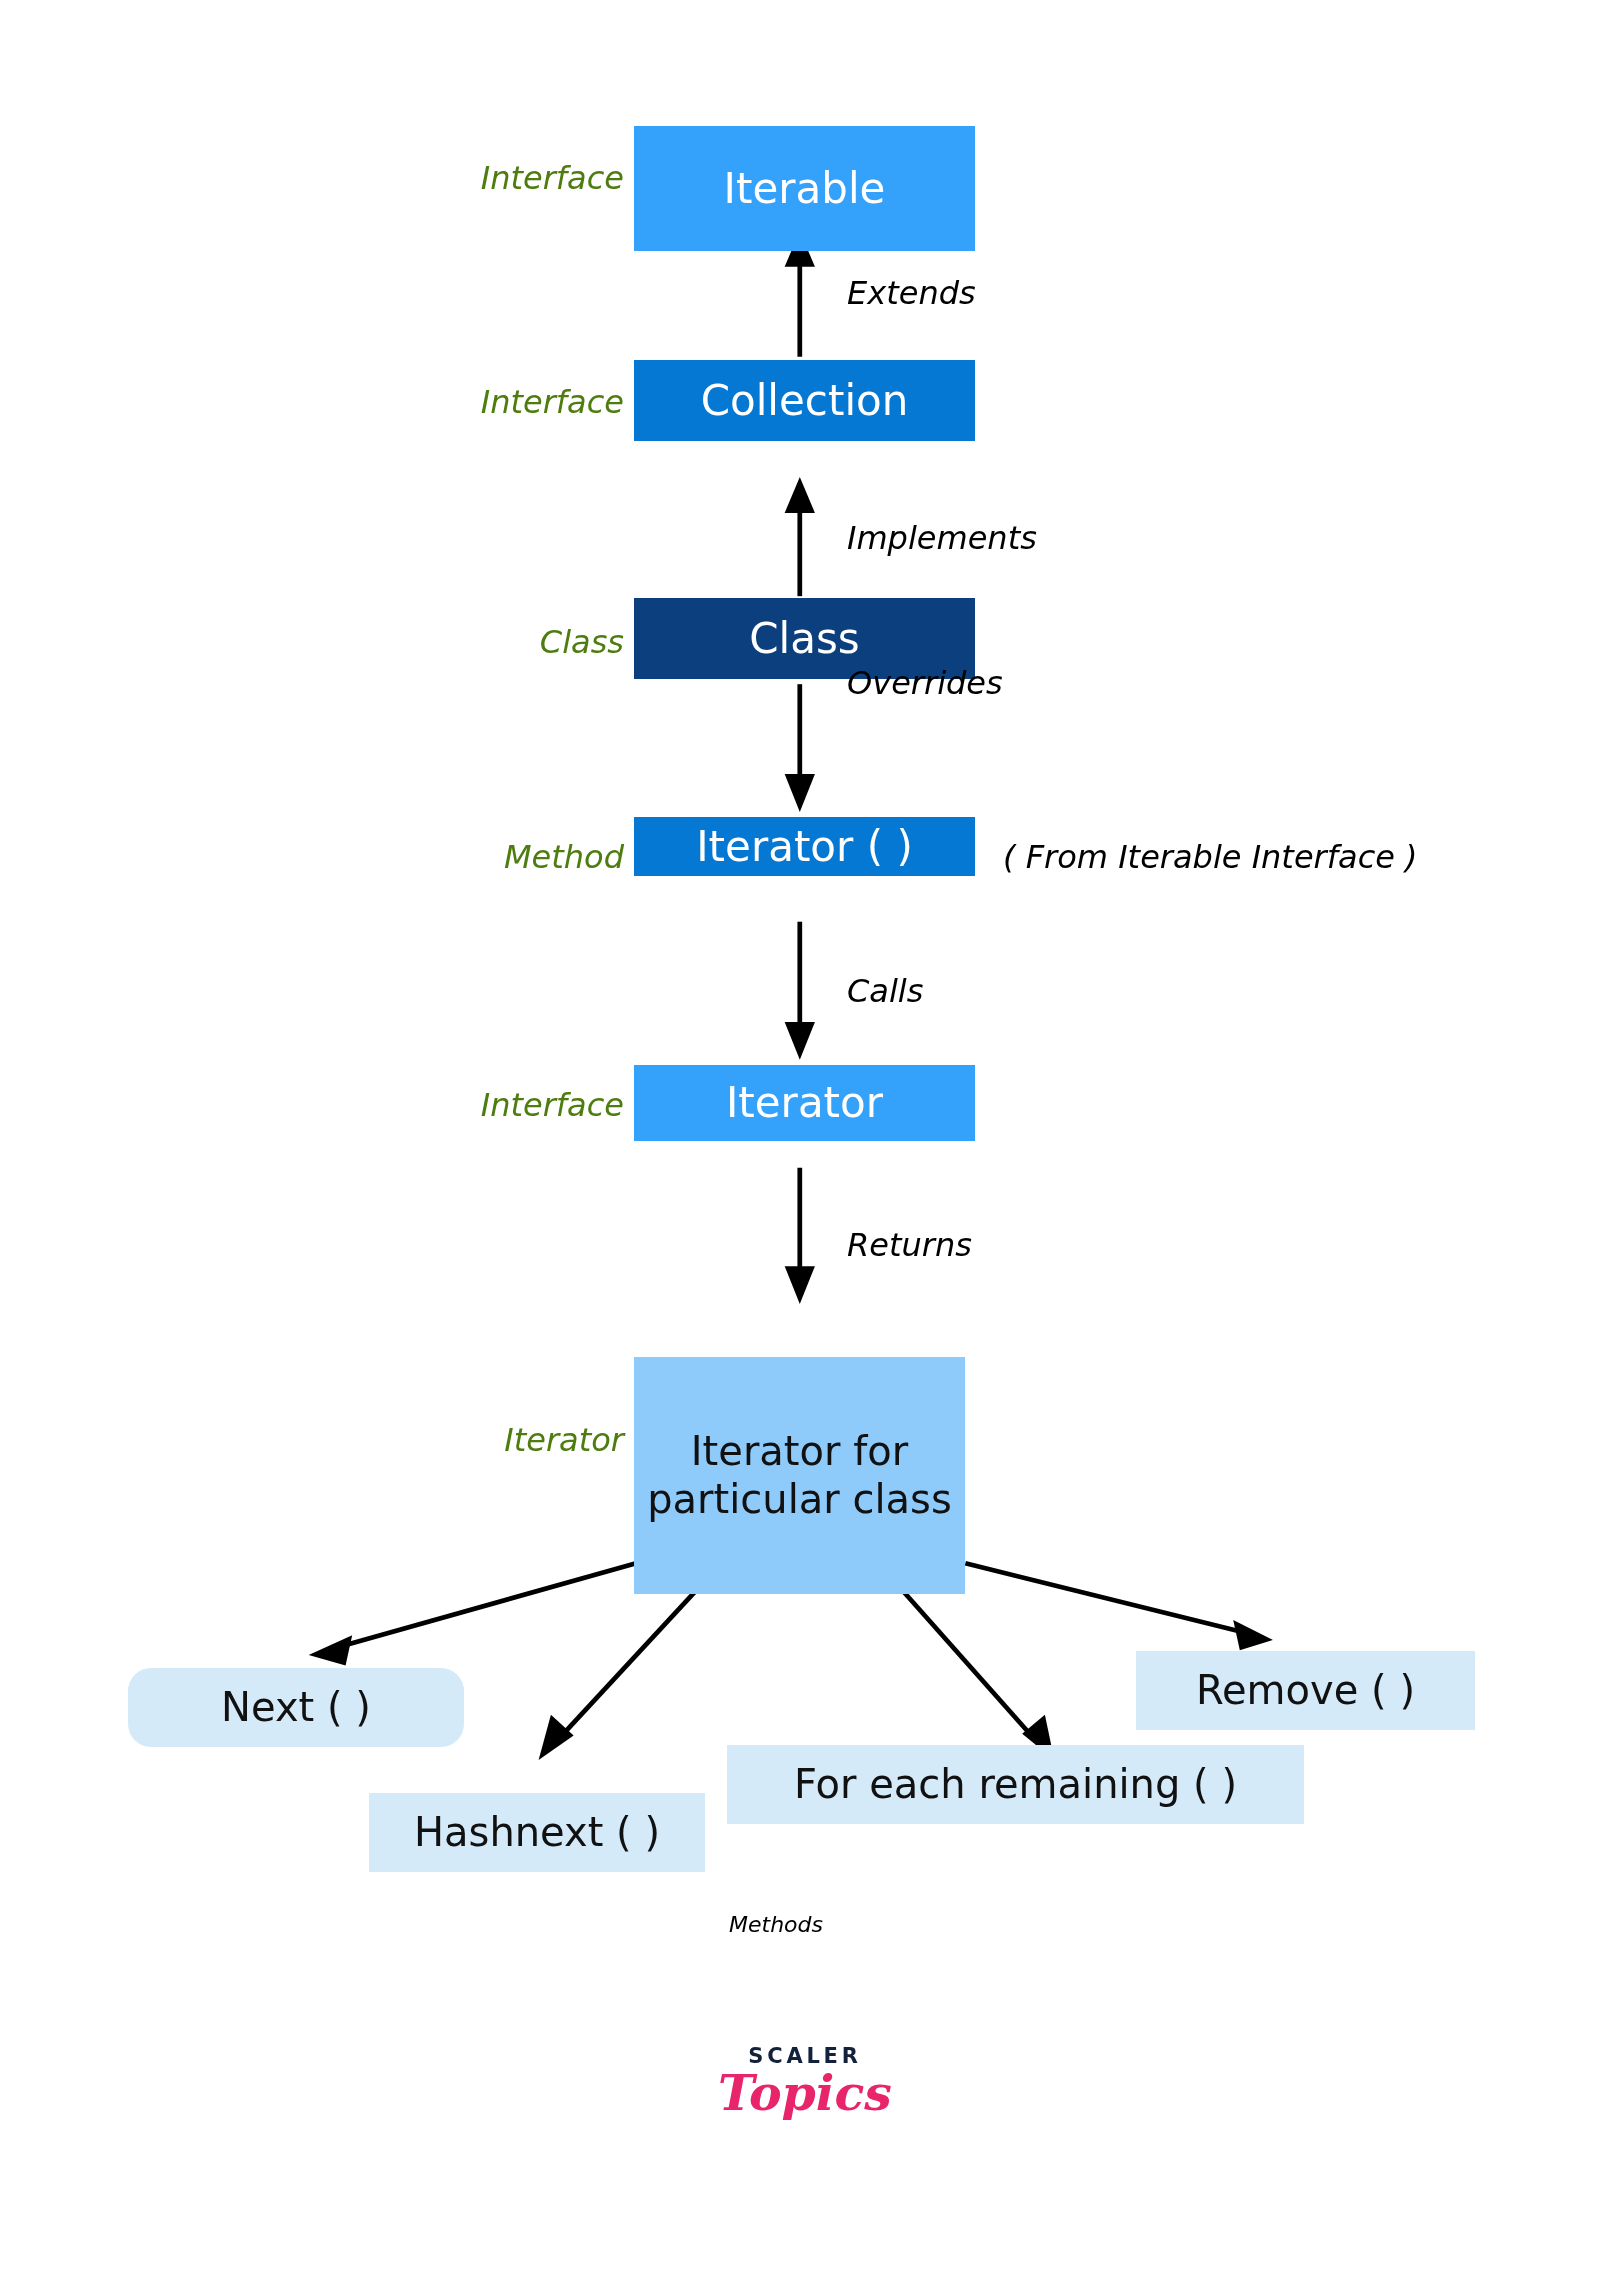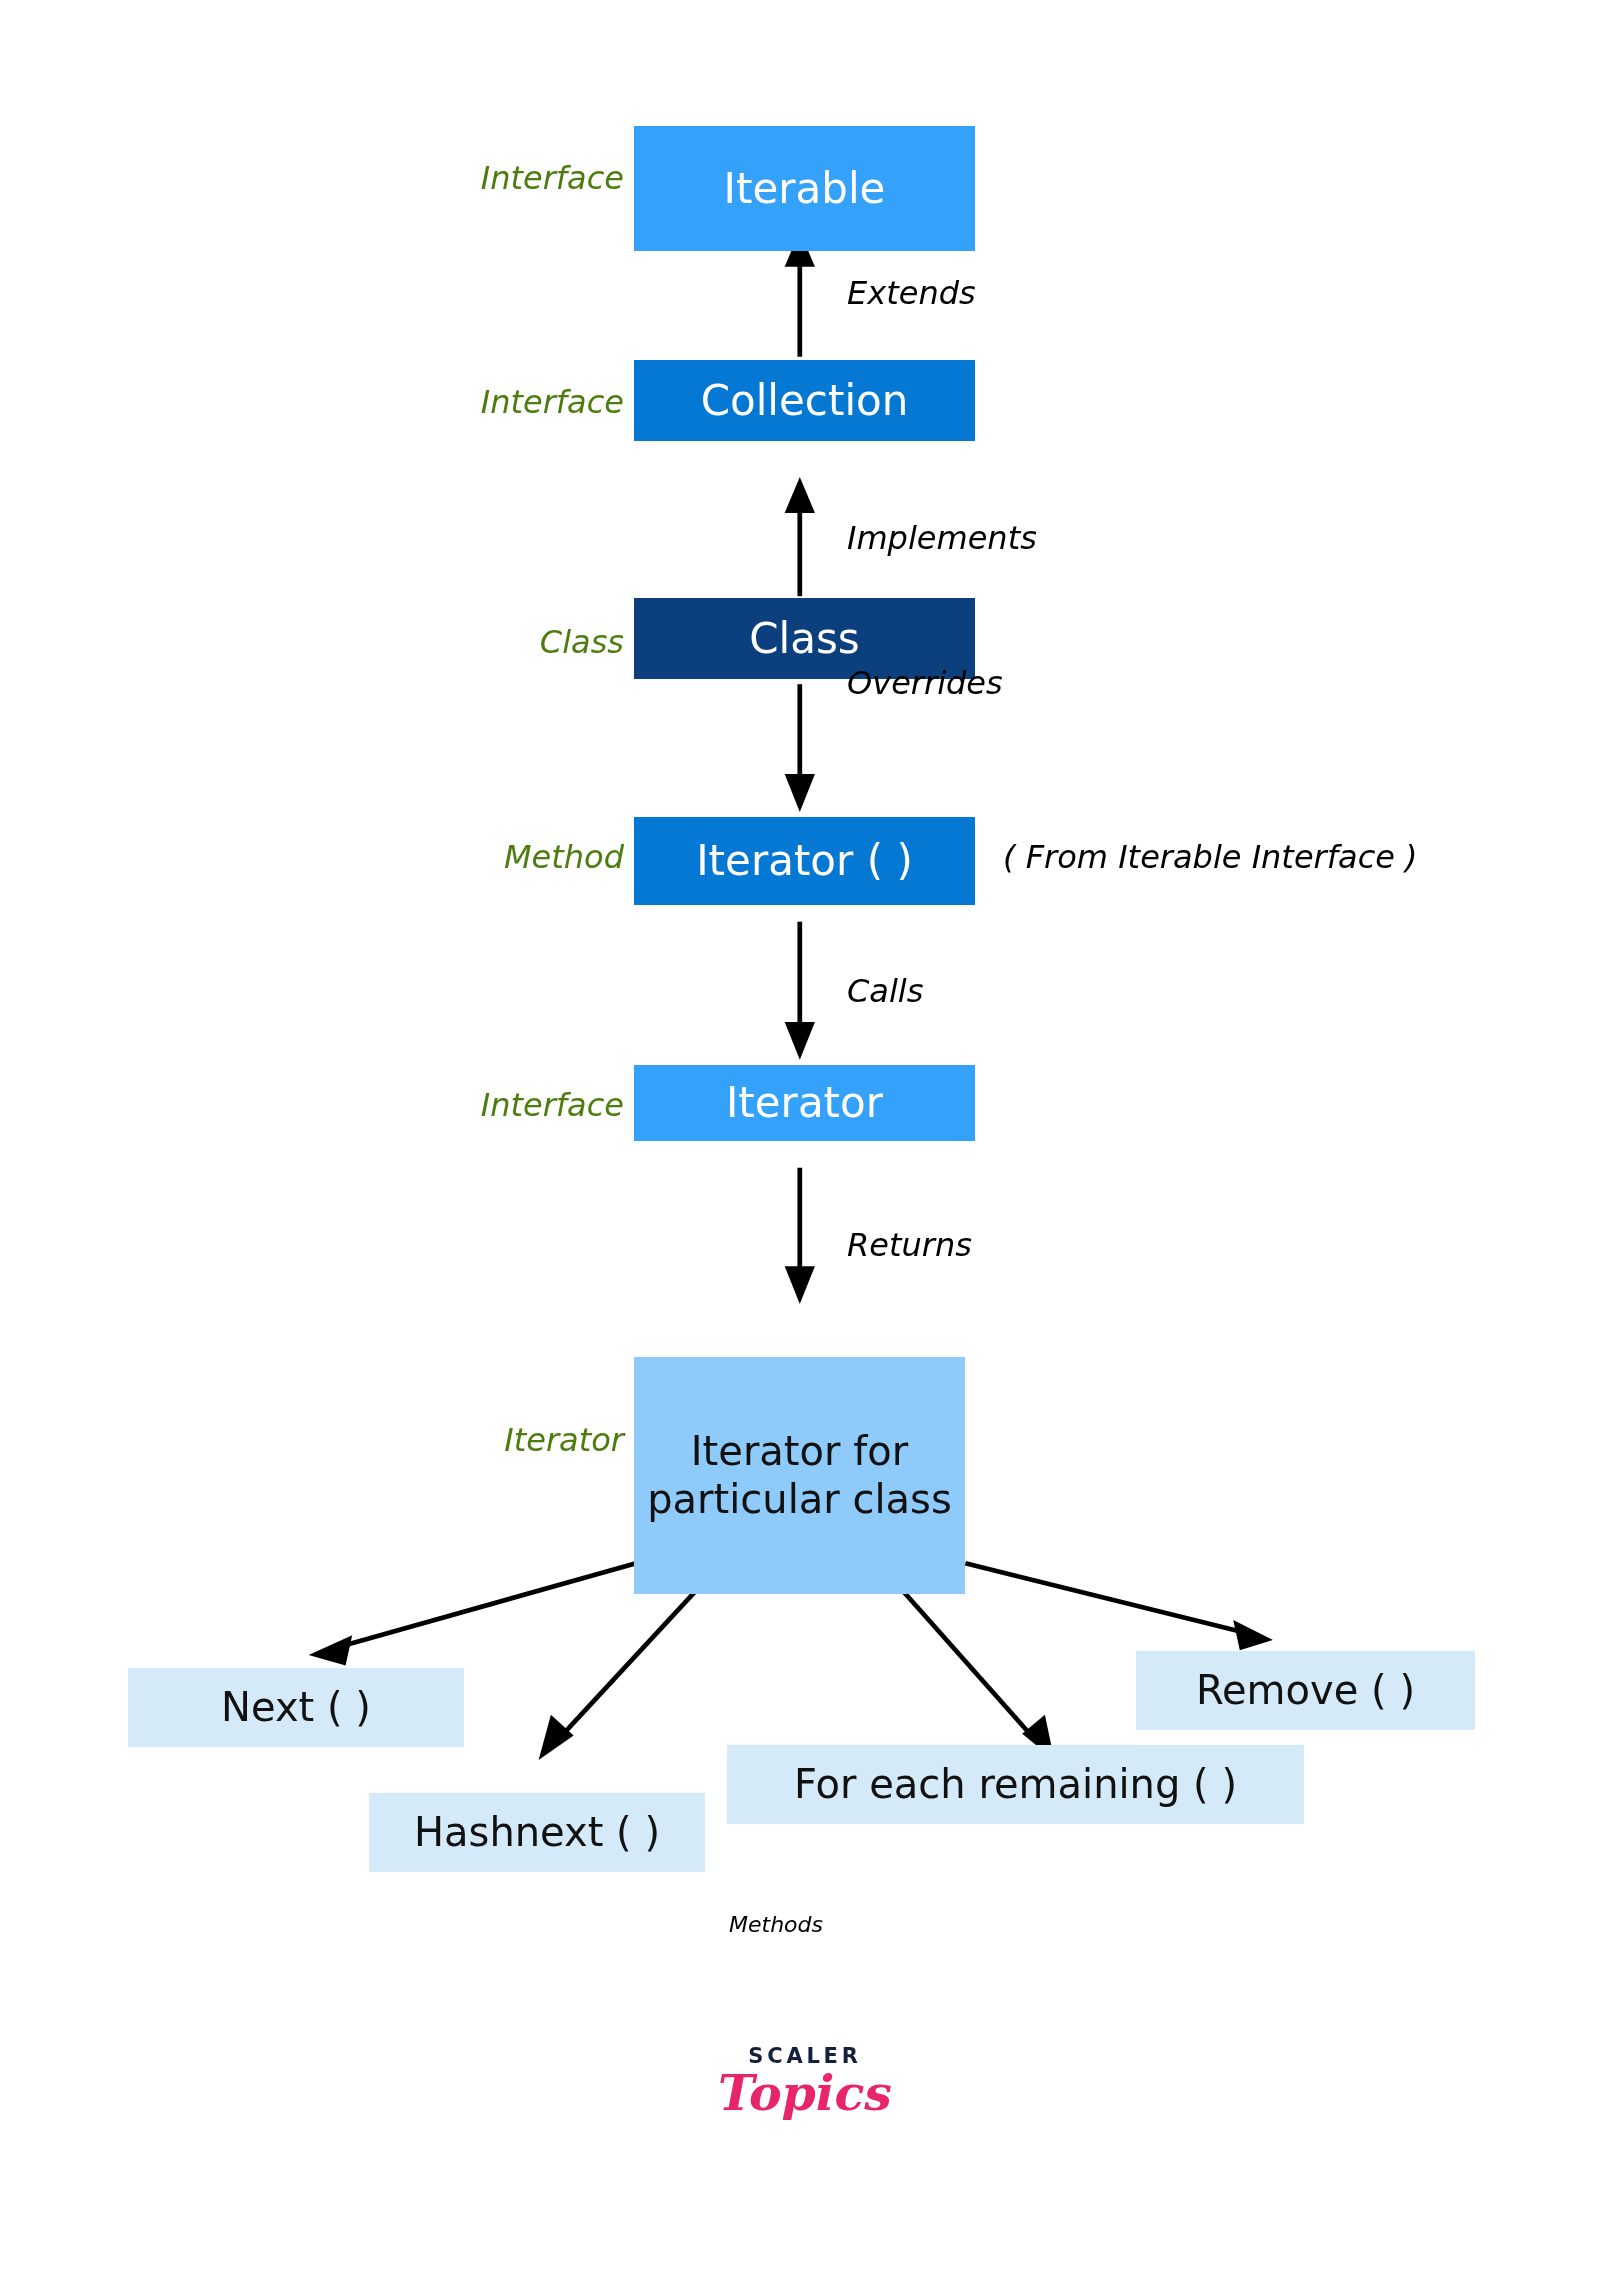--- a/index.html
+++ b/index.html
@@ -182,39 +182,39 @@
   </div>
   <div class="side-label right-align" style="left:397px; top:383px; width:227px;">Interface</div>
   <div class="edge-label" style="left:847px; top:519px;">Implements</div>
 
   <div class="node node-class" style="left:634px; top:598px; width:341px; height:81px;">
     <span>Class</span>
   </div>
   <div class="side-label right-align" style="left:397px; top:623px; width:227px;">Class</div>
   <div class="edge-label" style="left:847px; top:664px;">Overrides</div>
 
-  <div class="node node-method" style="left:634px; top:817px; width:341px; height:88px;">
+  <div class="node node-method" style="left:634px; top:817px; width:341px; height:59px;">
     <span>Iterator ( )</span>
   </div>
   <div class="side-label right-align" style="left:397px; top:838px; width:227px;">Method</div>
   <div class="annotation" style="left:1003px; top:838px;">( From Iterable Interface )</div>
   <div class="edge-label" style="left:847px; top:972px;">Calls</div>
 
   <div class="node node-iterator" style="left:634px; top:1065px; width:341px; height:76px;">
     <span>Iterator</span>
   </div>
   <div class="side-label right-align" style="left:397px; top:1086px; width:227px;">Interface</div>
   <div class="edge-label" style="left:847px; top:1226px;">Returns</div>
 
   <div class="node node-particular" style="left:634px; top:1329px; width:331px; height:237px;margin-top:28px;">
     <span>Iterator for particular class</span>
   </div>
   <div class="side-label right-align" style="left:397px; top:1421px; width:227px;">Iterator</div>
 
-  <div class="node node-leaf" style="left:128px; top:1668px; width:336px; height:79px;">
+  <div class="node node-leaf" style="left:128px; top:1668px; width:336px; height:79px;border-radius:23px;">
     <span>Next ( )</span>
   </div>
 
   <div class="node node-leaf" style="left:369px; top:1793px; width:336px; height:79px;">
     <span>Hashnext ( )</span>
   </div>
 
   <div class="node node-leaf" style="left:727px; top:1745px; width:577px; height:79px;">
     <span>For each remaining ( )</span>
   </div>

